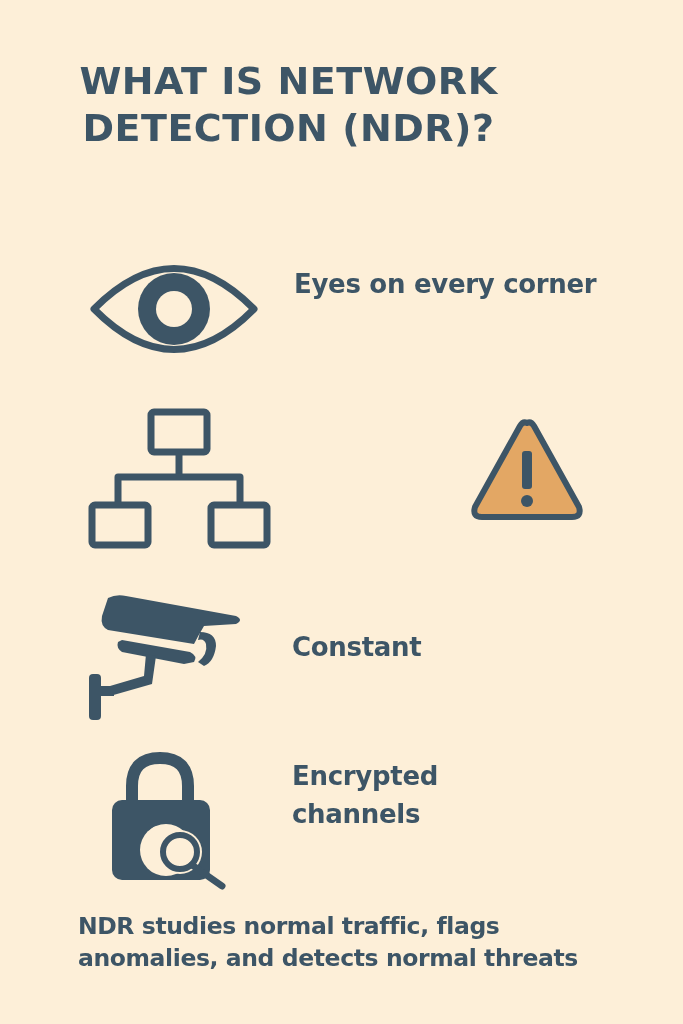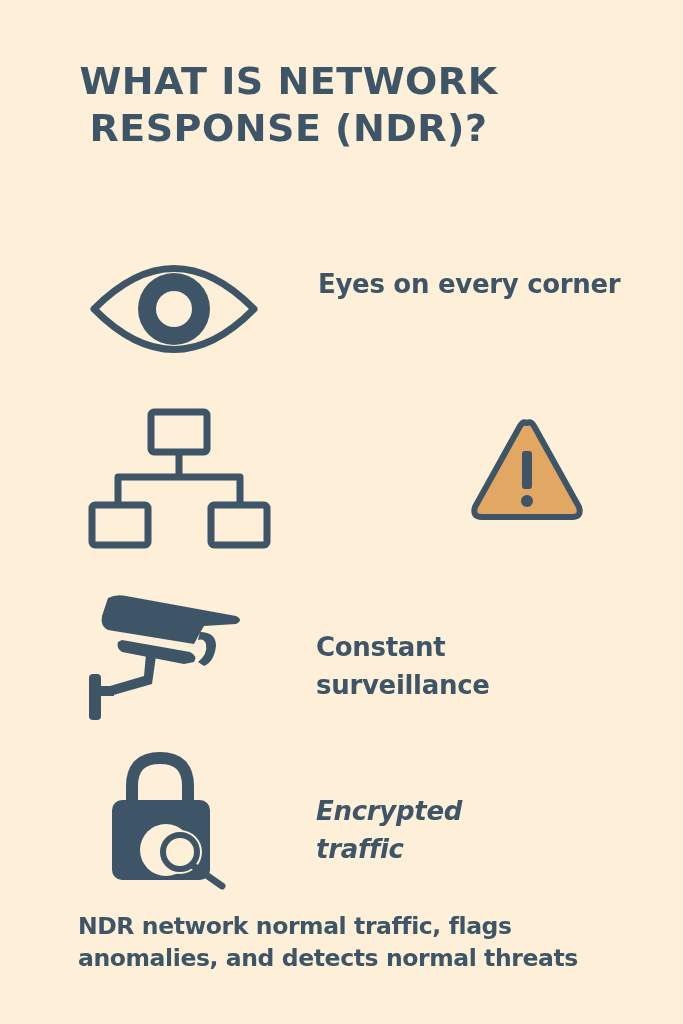--- a/index.html
+++ b/index.html
@@ -33,21 +33,20 @@
     .title .l1 { padding-right: 0px; }
     .icon { position: absolute; }
     .caption {
       position: absolute;
       font-family: "DejaVu Sans", sans-serif;
       font-weight: bold;
       font-size: 26px;
       line-height: 38px;
       color: #3d5566;
       letter-spacing: -0.3px;
-      margin-left: 24px;
     }
     .caption span { display: block; }
     .footer {
       position: absolute;
       left: 78px;
       top: 910px;
       width: 600px;
       font-family: "DejaVu Sans", sans-serif;
       font-weight: bold;
       font-size: 23.5px;
@@ -55,21 +54,21 @@
       color: #3d5566;
       letter-spacing: -0.4px;
     }
     .footer span { display: block; white-space: nowrap; }
   </style>
 </head>
 <body>
 
 <h1 class="title">
   <span class="l1">WHAT IS NETWORK</span>
-  <span>RESPONSE (NDR)?</span>
+  <span>DETECTION (NDR)?</span>
 </h1>
 
 <svg class="icon" style="left:88px; top:258px;" width="172" height="102" viewBox="0 0 172 102">
   <path d="M6 51 Q86 -30 166 51 Q86 132 6 51 Z" fill="none" stroke="#3d5566" stroke-width="7" stroke-linejoin="round"></path>
   <circle cx="86" cy="51" r="36" fill="#3d5566"></circle>
   <circle cx="86" cy="51" r="18" fill="#fdefd8"></circle>
 </svg>
 <div class="caption" style="left:294px; top:265px;">
   <span>Eyes on every corner</span>
 </div>
@@ -93,35 +92,34 @@
 <svg class="icon" style="left:86px; top:592px;" width="160" height="130" viewBox="0 0 160 130">
   <g fill="#3d5566">
     <path d="M22 6 Q30 2 40 4 L150 24 Q158 28 150 32 L118 34 Q112 44 108 52 L22 38 Q14 34 16 24 Z"></path>
     <path d="M114 40 Q130 40 130 54 Q128 70 118 74 L112 70 Q122 62 120 52 Q118 46 112 48 Z"></path>
     <path d="M36 48 L104 60 Q112 64 108 70 L98 72 L36 60 Q30 56 32 50 Z"></path>
     <path d="M60 62 L70 64 L66 92 L24 104 L24 94 L58 84 Z"></path>
     <rect x="3" y="82" width="12" height="46" rx="4"></rect>
     <rect x="10" y="94" width="18" height="10"></rect>
   </g>
 </svg>
-<div class="caption" style="left:292px; top:628px;">
+<div class="caption" style="left:292px; top:628px;text-align:right;">
   <span>Constant</span>
-  <span>surveillance</span>
 </div>
 
 <svg class="icon" style="left:108px; top:752px;" width="125" height="138" viewBox="0 0 125 138">
   <path d="M24 50 L24 34 Q24 6 52 6 Q80 6 80 34 L80 50" fill="none" stroke="#3d5566" stroke-width="12"></path>
   <rect x="4" y="48" width="98" height="80" rx="10" fill="#3d5566"></rect>
   <circle cx="58" cy="98" r="26" fill="#fdefd8"></circle>
   <circle cx="50" cy="84" r="10" fill="#fdefd8"></circle>
   <circle cx="72" cy="100" r="22" fill="#fdefd8"></circle>
   <circle cx="72" cy="100" r="17" fill="none" stroke="#3d5566" stroke-width="6"></circle>
   <line x1="84" y1="113" x2="114" y2="134" stroke="#3d5566" stroke-width="7" stroke-linecap="round"></line>
 </svg>
-<div class="caption" style="left:292px; top:792px;font-style:italic;">
+<div class="caption" style="left:292px; top:757px;">
   <span>Encrypted</span>
-  <span>traffic</span>
+  <span>channels</span>
 </div>
 
 <div class="footer">
-  <span>NDR network normal traffic, flags</span>
+  <span>NDR studies normal traffic, flags</span>
   <span>anomalies, and detects normal threats</span>
 </div>
 
 </body></html>

